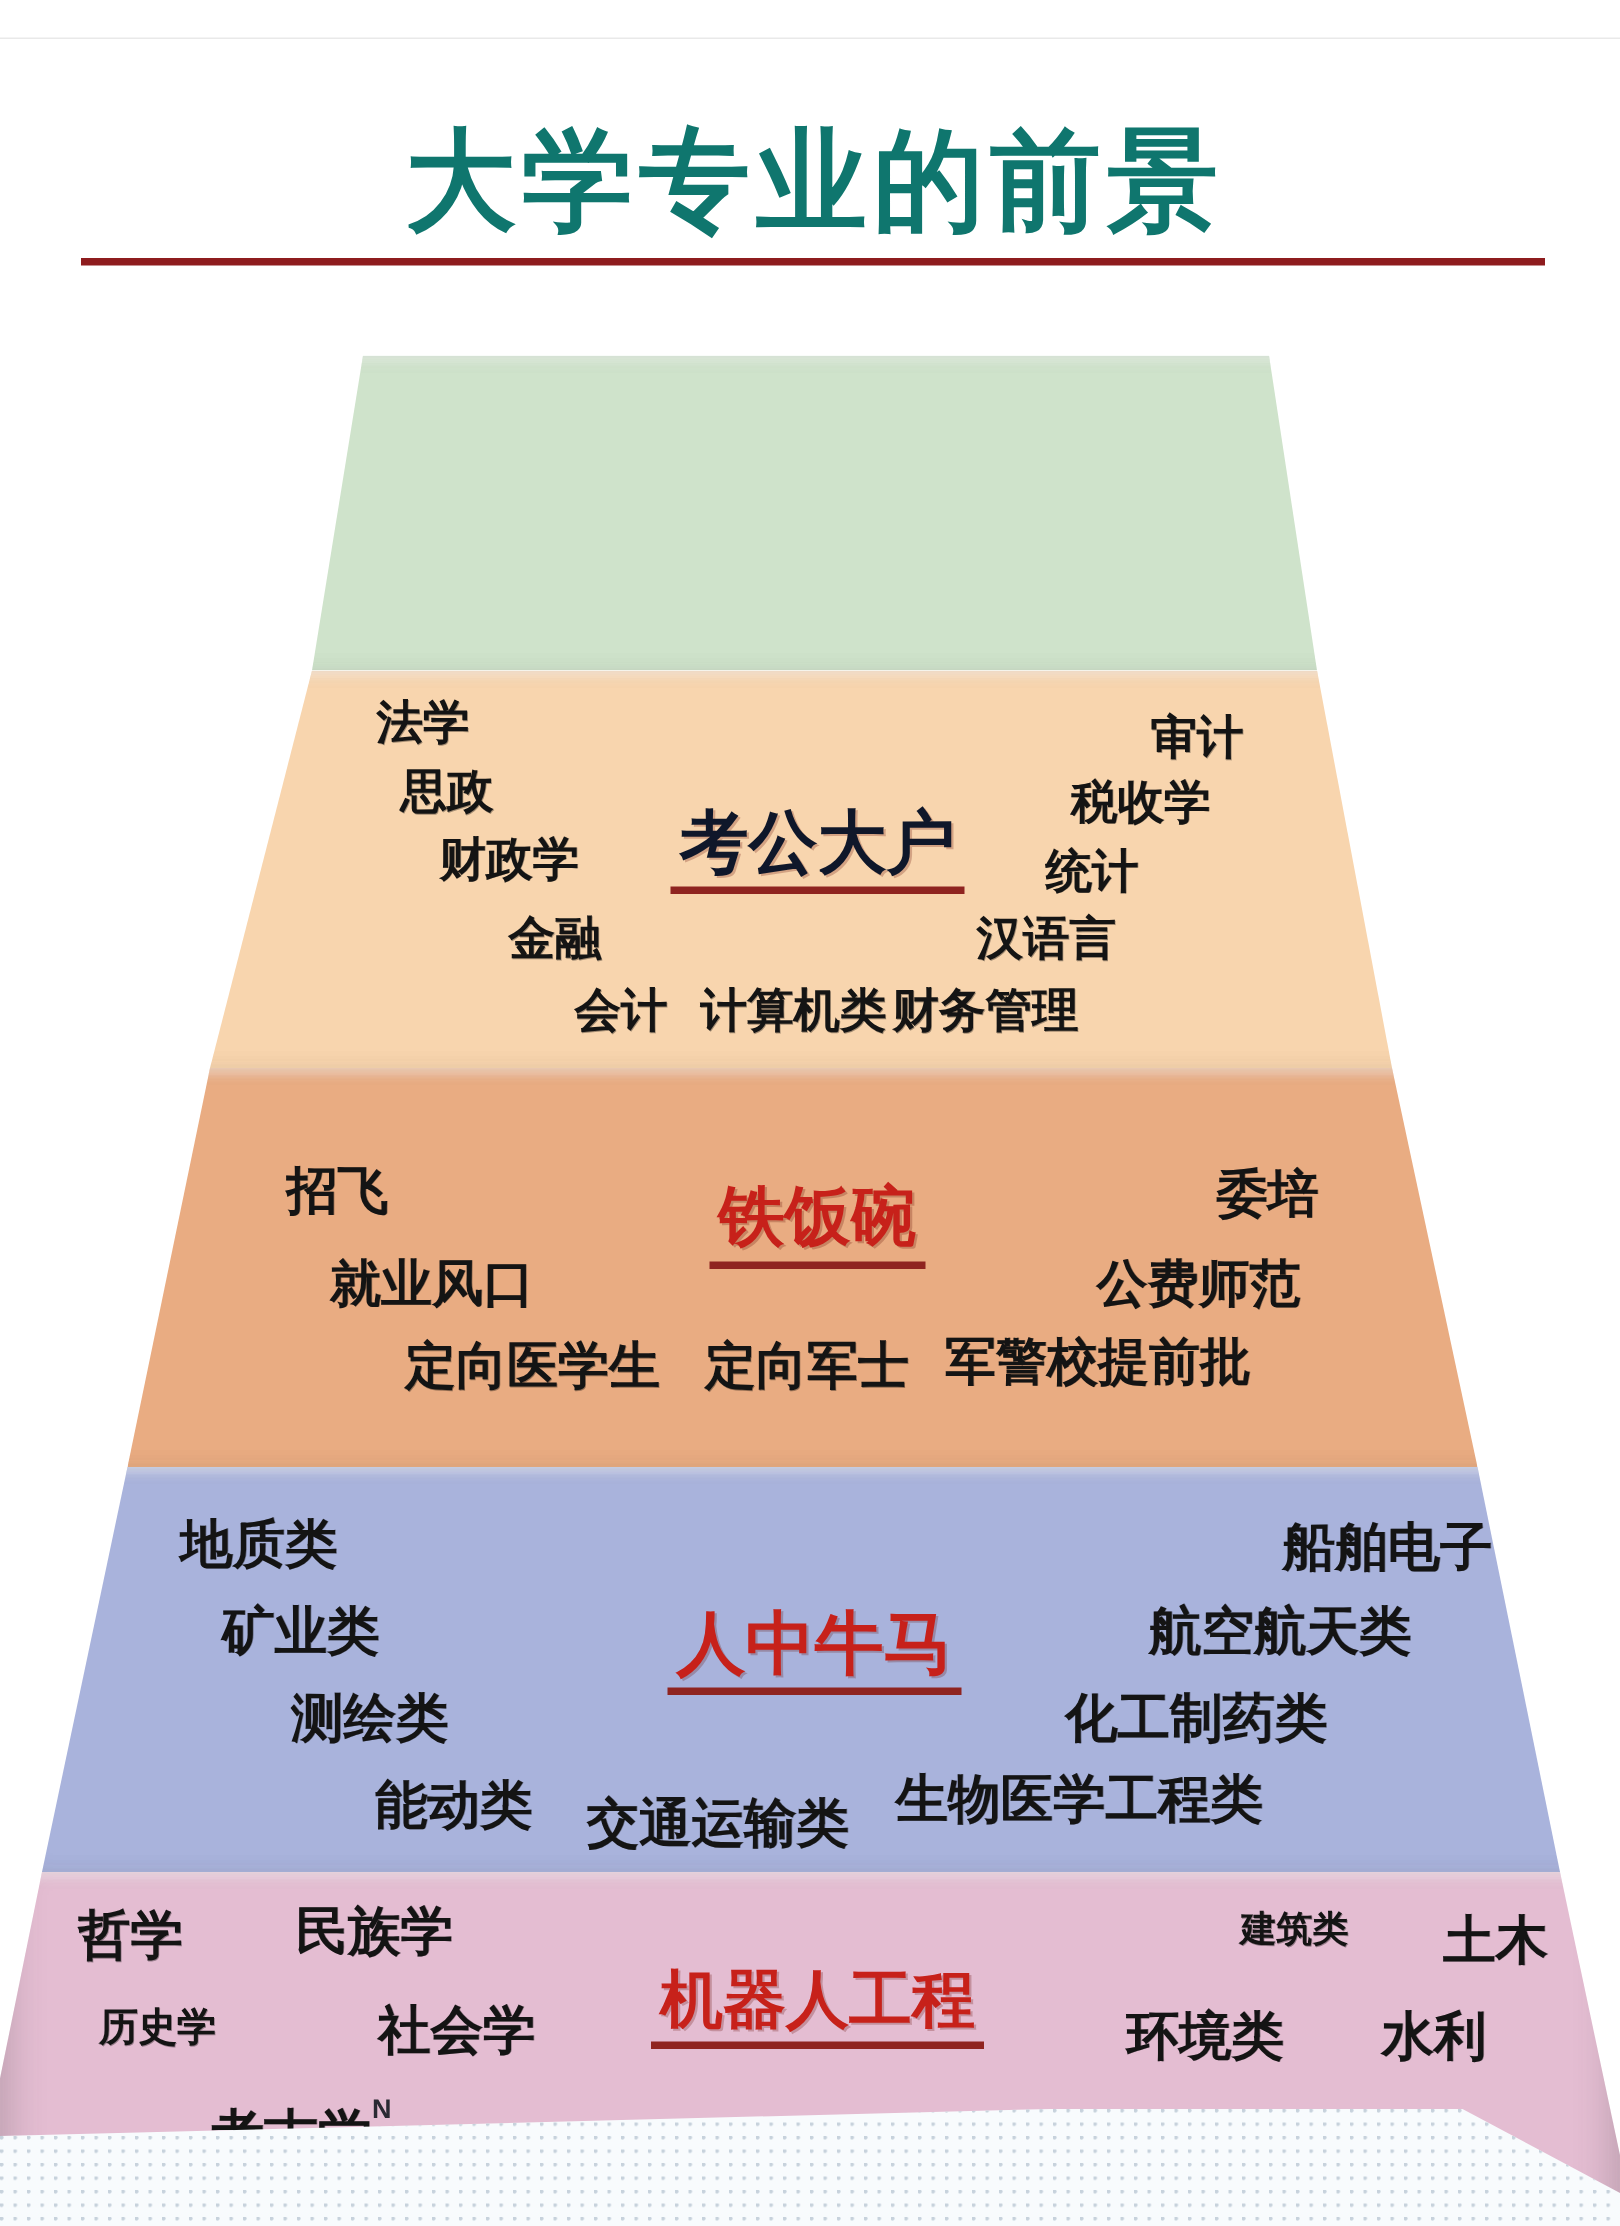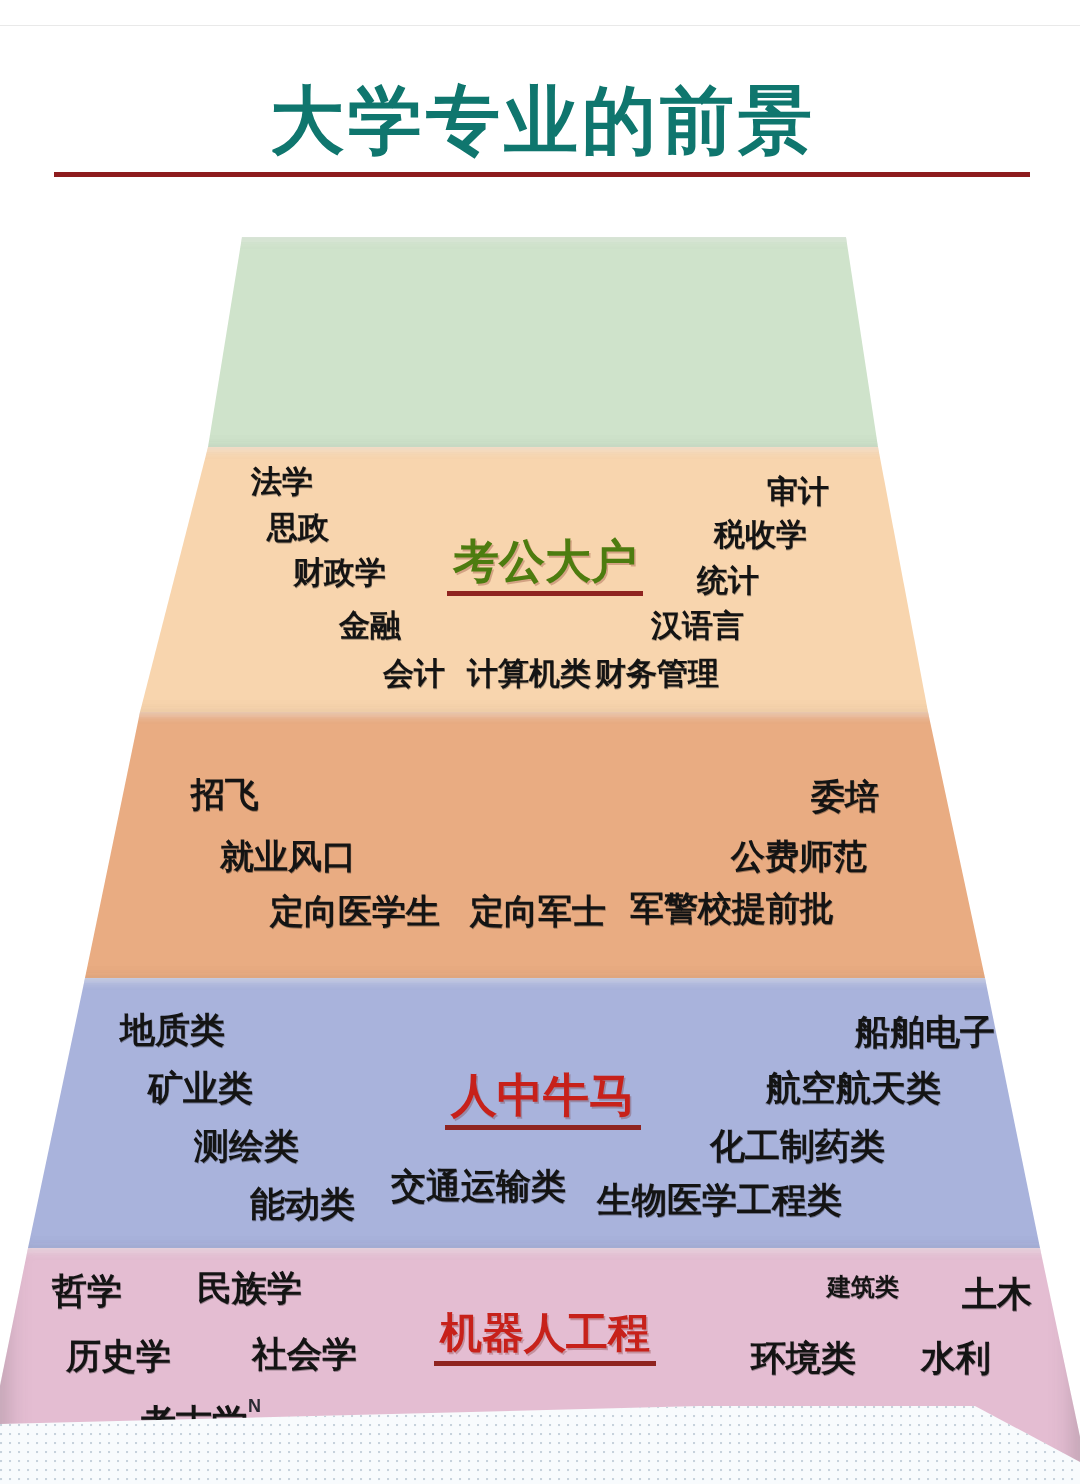--- a/index.html
+++ b/index.html
@@ -56,62 +56,63 @@
     <span class="item" style="left:265px;top:416px;font-size:30px;">机器人工程</span>
     <span class="item" style="left:399px;top:416px;font-size:30px;">电子信息类</span>
     <span class="item" style="left:527px;top:416px;font-size:30px;">集成电路设计与集成系统</span>
     <span class="item" style="left:783px;top:256px;font-size:30px;">临床</span>
     <span class="item" style="left:789px;top:298px;font-size:30px;">口腔</span>
     <span class="item" style="left:741px;top:338px;font-size:30px;">大数据</span>
     <span class="item" style="left:705px;top:378px;font-size:30px;">软件工程</span>
   </div>
 
   <div class="tier tier-2" style="background: rgb(248, 213, 174);">
-    <div class="tier-heading" style="left: 545px; top: 91px; font-size: 46px; color: #4d7c0f;">考公大户</div>
+    <div class="tier-heading" style="left: 545px; top: 91px; font-size: 46px; color: #0f172a;">考公大户</div>
     <span class="item" style="left:251px;top:19px;font-size:31px;">法学</span>
     <span class="item" style="left:267px;top:65px;font-size:31px;">思政</span>
     <span class="item" style="left:293px;top:110px;font-size:31px;">财政学</span>
     <span class="item" style="left:339px;top:163px;font-size:31px;">金融</span>
     <span class="item" style="left:383px;top:211px;font-size:31px;">会计</span>
     <span class="item" style="left:467px;top:211px;font-size:31px;">计算机类</span>
     <span class="item" style="left:595px;top:211px;font-size:31px;">财务管理</span>
     <span class="item" style="left:767px;top:29px;font-size:31px;">审计</span>
     <span class="item" style="left:714px;top:72px;font-size:31px;">税收学</span>
     <span class="item" style="left:697px;top:118px;font-size:31px;">统计</span>
     <span class="item" style="left:651px;top:163px;font-size:31px;">汉语言</span>
   </div>
 
   <div class="tier tier-3" style="background: rgb(233, 172, 130);">
+    <div class="tier-heading" style="left: 545px; top: 78px; font-size: 44px; color: rgb(199, 33, 26);">铁饭碗</div>
     <span class="item" style="left:191px;top:65px;font-size:34px;">招飞</span>
     <span class="item" style="left:220px;top:127px;font-size:34px;">就业风口</span>
     <span class="item" style="left:270px;top:182px;font-size:34px;">定向医学生</span>
     <span class="item" style="left:470px;top:182px;font-size:34px;">定向军士</span>
     <span class="item" style="left:630px;top:179px;font-size:34px;">军警校提前批</span>
     <span class="item" style="left:811px;top:67px;font-size:34px;">委培</span>
     <span class="item" style="left:731px;top:127px;font-size:34px;">公费师范</span>
   </div>
 
   <div class="tier tier-4" style="background: rgb(169, 179, 220);">
     <div class="tier-heading" style="left: 543px; top: 94px; font-size: 46px; color: rgb(199, 33, 26);">人中牛马</div>
     <span class="item" style="left:120px;top:34px;font-size:35px;">地质类</span>
     <span class="item" style="left:148px;top:92px;font-size:35px;">矿业类</span>
     <span class="item" style="left:194px;top:150px;font-size:35px;">测绘类</span>
     <span class="item" style="left:250px;top:208px;font-size:35px;">能动类</span>
-    <span class="item" style="left:391px;top:190px;font-size:35px;">交通运输类</span>
+    <span class="item" style="left:391px;top:220px;font-size:35px;">交通运输类</span>
     <span class="item" style="left:597px;top:204px;font-size:35px;">生物医学工程类</span>
     <span class="item" style="left:855px;top:36px;font-size:35px;">船舶电子</span>
     <span class="item" style="left:766px;top:92px;font-size:35px;">航空航天类</span>
     <span class="item" style="left:710px;top:150px;font-size:35px;">化工制药类</span>
   </div>
 
   <div class="tier tier-5" style="background: rgb(228, 189, 210);">
     <div class="tier-heading" style="left: 545px; top: 64px; font-size: 42px; color: rgb(199, 33, 26);">机器人工程</div>
     <span class="item" style="left:52px;top:25px;font-size:35px;">哲学</span>
     <span class="item" style="left:197px;top:22px;font-size:35px;">民族学</span>
-    <span class="item" style="left:66px;top:90px;font-size:35px;">历史学</span>
+    <span class="item" style="left:66px;top:90px;font-size:26px;">历史学</span>
     <span class="item" style="left:252px;top:88px;font-size:35px;">社会学</span>
     <span class="item" style="left:827px;top:26px;font-size:24px;">建筑类</span>
     <span class="item" style="left:962px;top:28px;font-size:35px;">土木</span>
     <span class="item" style="left:751px;top:92px;font-size:35px;">环境类</span>
     <span class="item" style="left:921px;top:92px;font-size:35px;">水利</span>
     <span class="item" style="left:140px;top:156px;font-size:36px;">考古学</span>
     <span class="artifact" style="left:248px;top:148px;">N</span>
   </div>
 
   <div class="dotted-band"></div>

